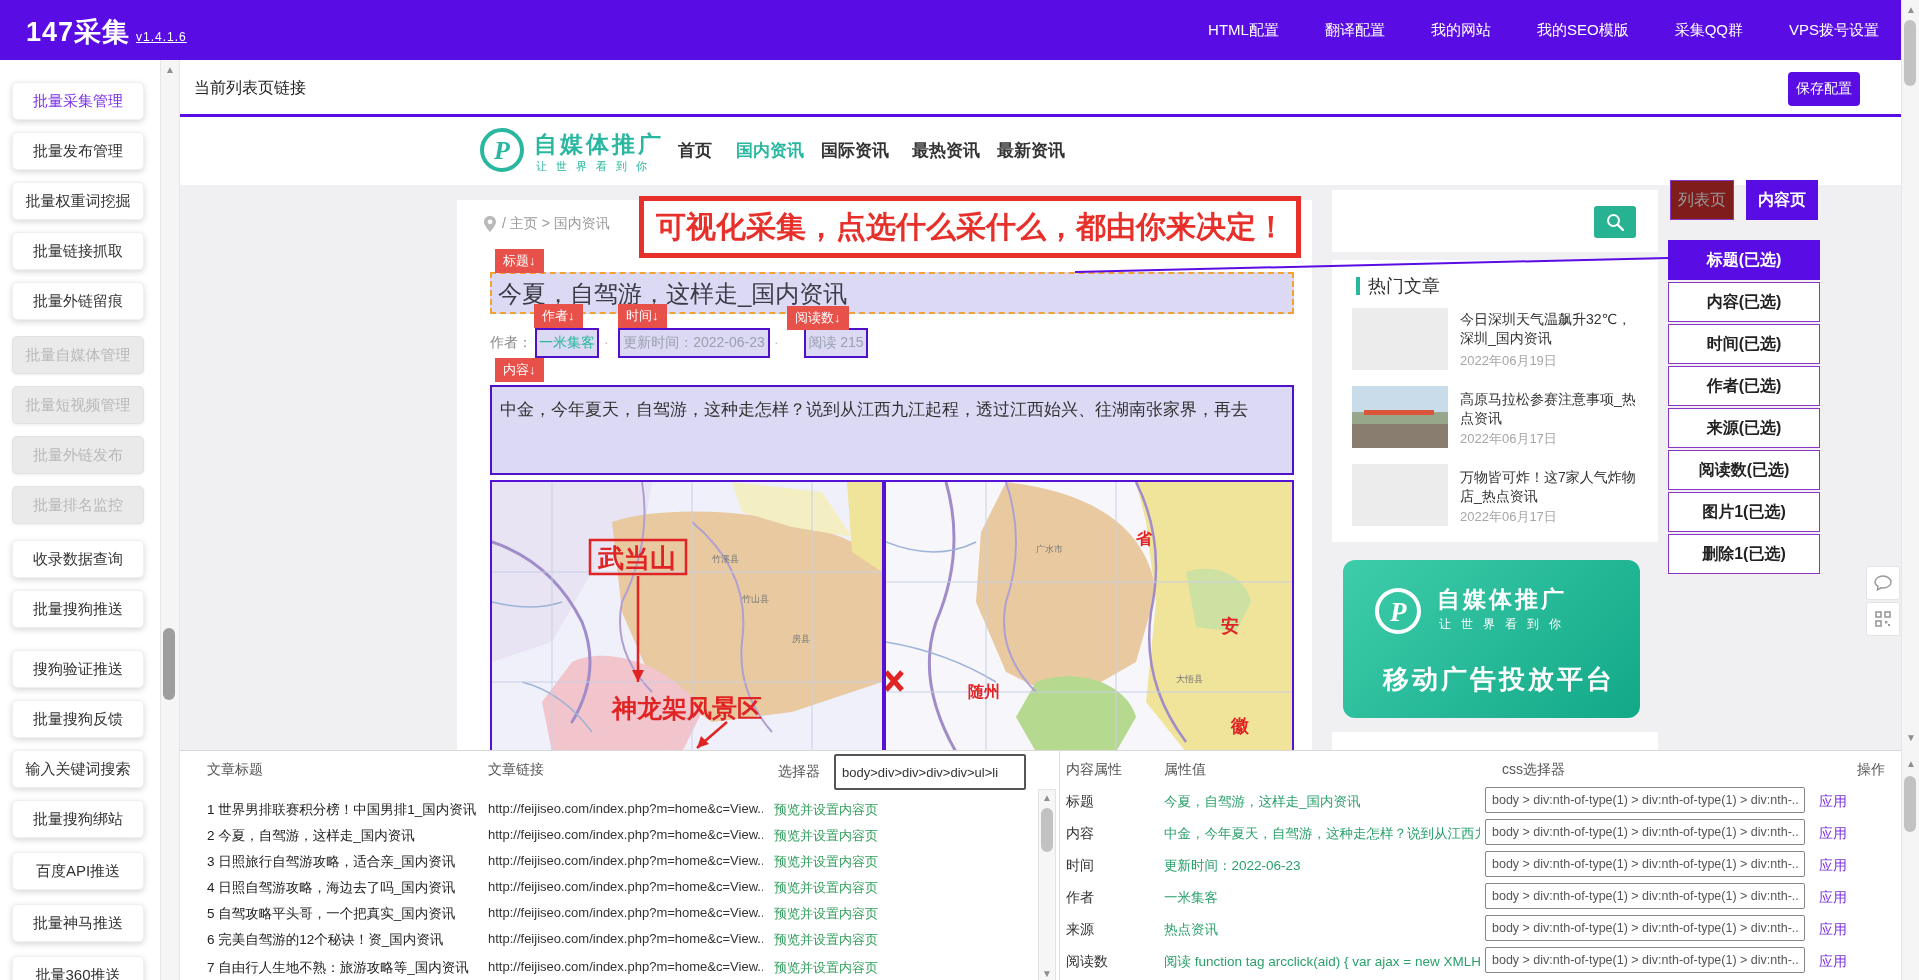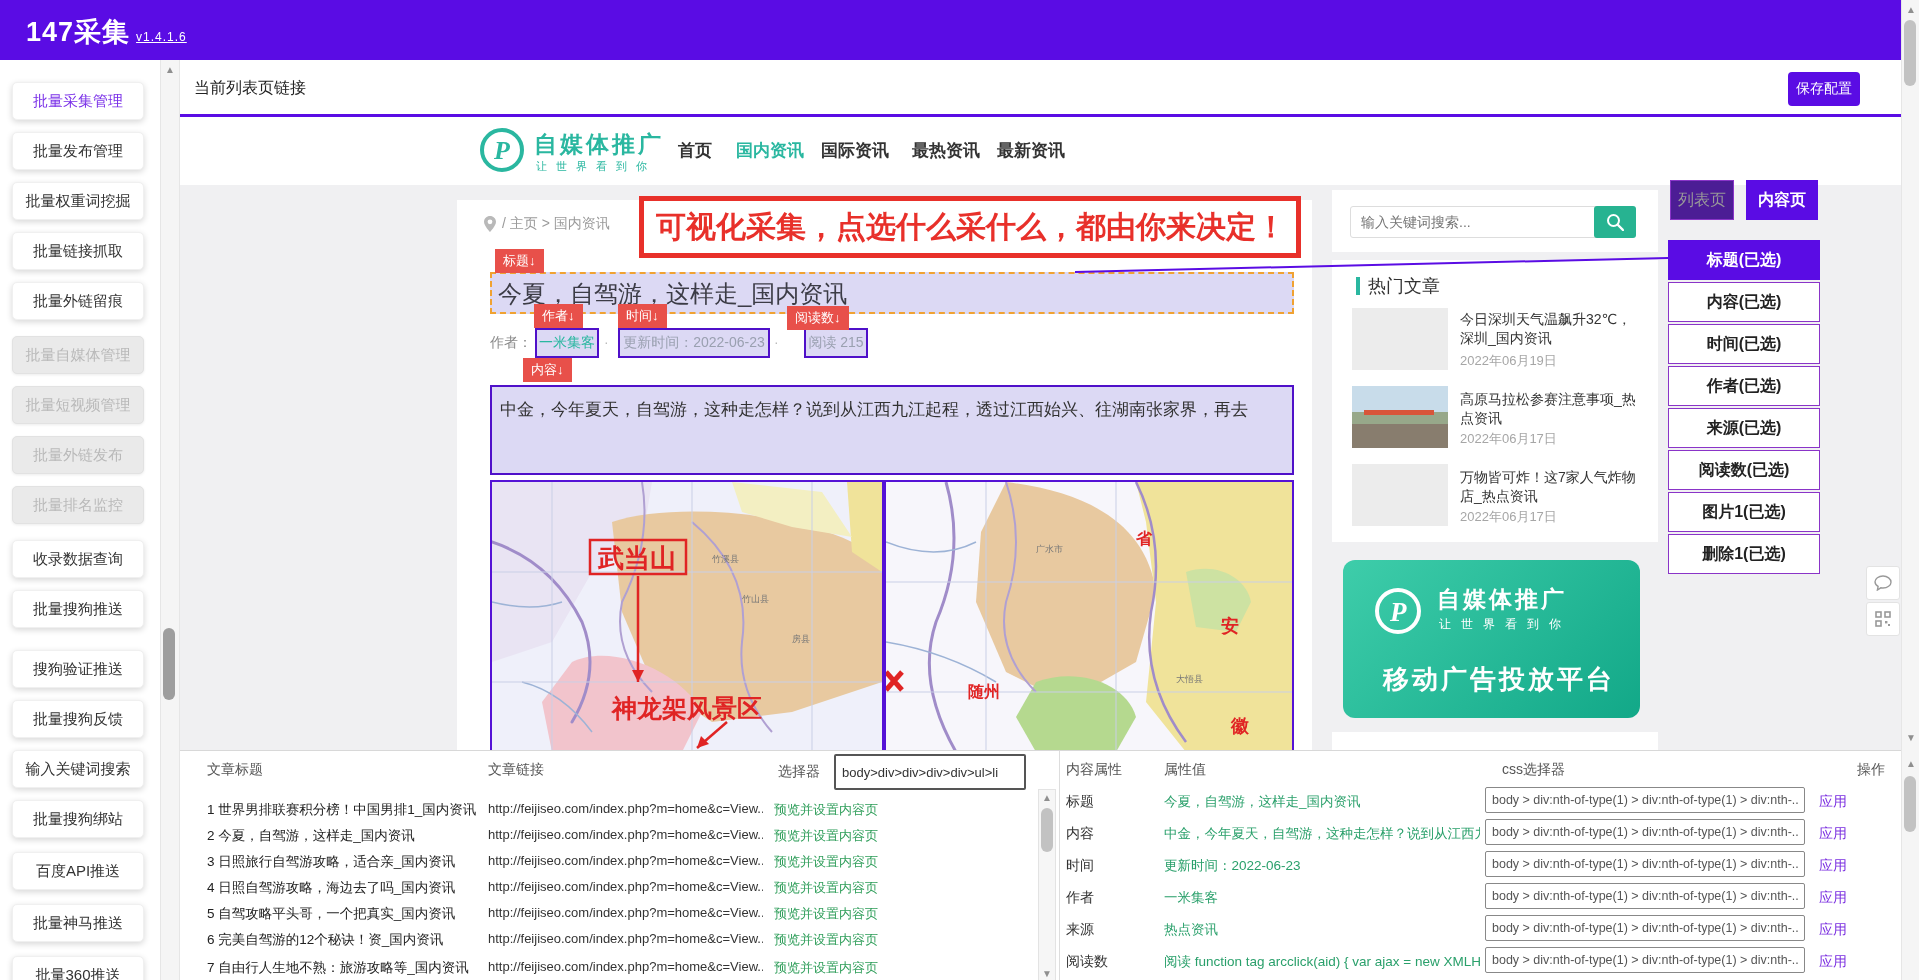--- a/index.html
+++ b/index.html
@@ -58,21 +58,21 @@
   .hot-head{position:absolute;left:24px;top:14px;display:flex;align-items:center;gap:8px;font-size:18px;color:#333;}
   .hot-bar{width:4px;height:18px;background:#2ab7a0;}
   .hot-thumb{position:absolute;left:20px;width:96px;height:62px;background:#ececec;}
   .hot-title{position:absolute;left:128px;width:182px;font-size:14px;color:#333;line-height:19px;}
   .hot-date{position:absolute;left:128px;font-size:13px;color:#a6a6a6;}
   .adbanner{left:1343px;top:560px;width:297px;height:158px;border-radius:12px;
             background:linear-gradient(135deg,#3ecdaa,#12a888);color:#fff;z-index:3;}
   
   .tabbtn{position:absolute;top:180px;height:40px;display:flex;align-items:center;justify-content:center;
           font-size:16px;cursor:pointer;box-sizing:border-box;}
-  .tab-list{left:1670px;width:64px;background:#4c1d95;border:1px solid #8a34c8;color:#999;}
+  .tab-list{left:1670px;width:64px;background:#7f1d1d;border:1px solid #8a34c8;color:#999;}
   .tab-content{left:1746px;width:72px;background:#5a0ce4;color:#fff;font-weight:bold;}
   .selbtn{position:absolute;left:1668px;width:152px;height:40px;background:#fff;border:1px solid #8a34c8;
           color:#222;font-weight:bold;font-size:16px;display:flex;align-items:center;justify-content:center;
           cursor:pointer;box-sizing:border-box;z-index:7;}
   .selbtn.on{background:#5a0ce4;color:#fff;border-color:#5a0ce4;}
   .floaticon{position:absolute;left:1866px;width:32px;height:32px;background:#fff;border:1px solid #e3e3e3;border-radius:3px;
              display:flex;align-items:center;justify-content:center;cursor:pointer;z-index:9;}
   
   .tables{left:180px;top:750px;width:1721px;height:230px;background:#fff;border-top:1px solid #d8d8d8;z-index:25;}
   .th{position:absolute;font-size:14px;color:#555;white-space:nowrap;}
@@ -95,20 +95,28 @@
 </style>
 </head>
 <body>
 
 <div id="app">
 
   <div class="abs topbar">
     <div class="abs logo">
       <span>147采集</span><span class="ver">v1.4.1.6</span>
     </div>
+    <div class="abs topnav">
+      <span class="topnav-item">HTML配置</span>
+      <span class="topnav-item">翻译配置</span>
+      <span class="topnav-item">我的网站</span>
+      <span class="topnav-item">我的SEO模版</span>
+      <span class="topnav-item">采集QQ群</span>
+      <span class="topnav-item">VPS拨号设置</span>
+    </div>
   </div>
 
   <div class="abs sidebar">
     <div class="sb-btn on" style="top:22px">批量采集管理</div>
     <div class="sb-btn" style="top:72px">批量发布管理</div>
     <div class="sb-btn" style="top:122px">批量权重词挖掘</div>
     <div class="sb-btn" style="top:172px">批量链接抓取</div>
     <div class="sb-btn" style="top:222px">批量外链留痕</div>
     <div class="sb-btn off" style="top:276px">批量自媒体管理</div>
     <div class="sb-btn off" style="top:326px">批量短视频管理</div>
@@ -168,21 +176,21 @@
   <div class="tag" style="left:618px;top:304px;">时间↓</div>
   <div class="tag" style="left:787px;top:306px;">阅读数↓</div>
 
   <div class="abs meta-label">作者：</div>
   <div class="hl" style="left:535px;top:328px;width:60px;height:26px;font-size:14px;color:#2ab7a0;">一米集客</div>
   <div class="metadot" style="left:604px;">·</div>
   <div class="hl" style="left:618px;top:328px;width:148px;height:26px;font-size:14px;color:#9aa0b0;">更新时间：2022-06-23</div>
   <div class="metadot" style="left:774px;">·</div>
   <div class="hl" style="left:787px;top:328px;width:60px;height:26px;font-size:14px;color:#9aa0b0;margin-left:17px;">阅读 215</div>
 
-  <div class="tag" style="left:495px;top:358px;margin-left:28px;">内容↓</div>
+  <div class="tag" style="left:495px;top:358px;">内容↓</div>
   <div class="abs contentbox"></div>
   <div class="cline" style="top:398px;">中金，今年夏天，自驾游，这种走怎样？说到从江西九江起程，透过江西始兴、往湖南张家界，再去</div>
 
   <div class="mappanel" style="left:490px;width:390px;height:270px;">
     <svg width="390" height="270" viewBox="0 0 390 270">
       <rect width="390" height="270" fill="#eff0fa"></rect>
       <path d="M0 0 L160 0 L150 60 L100 90 L60 160 L0 180 Z" fill="#e9e4f3"></path>
       <path d="M120 40 C180 20 300 30 360 60 L390 80 L390 200 L300 230 L220 240 L160 200 L130 130 Z" fill="#e8c9a0"></path>
       <path d="M80 180 C120 160 190 190 210 230 L190 270 L60 270 L50 220 Z" fill="#f2c4cc"></path>
       <path d="M355 0 L390 0 L390 90 L360 70 Z" fill="#f0e39a"></path>
@@ -227,21 +235,20 @@
       <text x="250" y="62" font-size="16" font-weight="bold" fill="#e02424">省</text>
       <text x="335" y="150" font-size="18" font-weight="bold" fill="#e02424">安</text>
       <text x="345" y="250" font-size="18" font-weight="bold" fill="#e02424">徽</text>
       <path d="M0 190 l16 18 M16 190 l-16 18" stroke="#e02424" stroke-width="5"></path>
       <text x="150" y="70" font-size="9" fill="#777">广水市</text>
       <text x="290" y="200" font-size="9" fill="#777">大悟县</text>
     </svg>
   </div>
 
   <div class="card" style="left:1332px;top:190px;width:326px;height:62px;">
-    <input class="searchinput" placeholder="输入关键词搜索..." style="">
     <button class="searchbtn">
       <svg width="18" height="18" viewBox="0 0 18 18">
         <circle cx="7.5" cy="7.5" r="5.5" fill="none" stroke="#fff" stroke-width="2"></circle>
         <line x1="12" y1="12" x2="17" y2="17" stroke="#fff" stroke-width="2.4" stroke-linecap="round"></line>
       </svg>
     </button>
   </div>
 
   <div class="card" style="left:1332px;top:260px;width:326px;height:282px;">
     <div class="hot-head">

